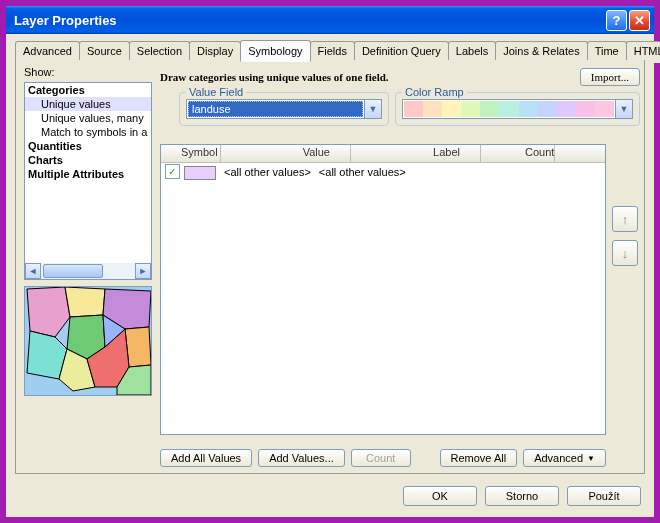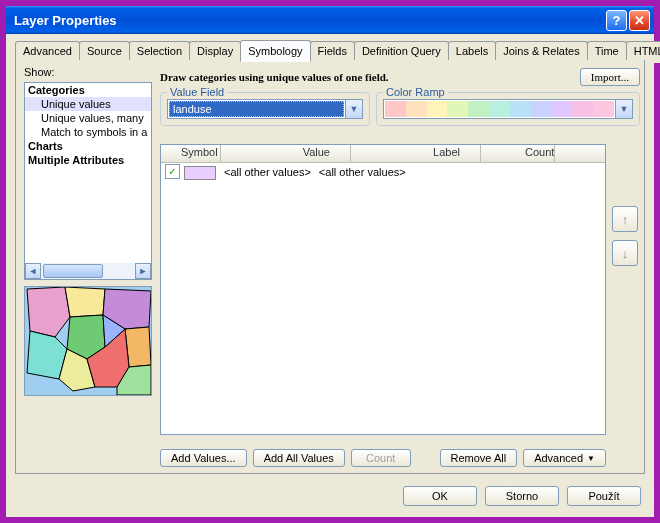--- a/index.html
+++ b/index.html
@@ -38,21 +38,21 @@
   .preview{position:absolute;left:8px;top:226px;width:128px;height:110px;border:1px solid #7f9db9;background:#9fcef0;overflow:hidden;box-sizing:border-box;}
   
   .rcol{position:absolute;left:144px;right:4px;top:6px;bottom:0;}
   .headerline{height:22px;display:flex;align-items:center;font-family:Liberation Serif, serif;}
   .headerline .hdrtxt{flex:1;font-weight:bold;}
   .btn{background:linear-gradient(#ffffff,#ece9d8);border:1px solid #7f9db9;border-radius:3px;padding:2px 10px;cursor:default;min-width:60px;text-align:center;box-sizing:border-box;}
   .btn.disabled{color:#a0a0a0;}
   
   .fs{border:1px solid #c0cddb;border-radius:4px;padding:6px;margin-top:4px;box-sizing:border-box;position:relative;}
   .fs .legend{position:absolute;top:-7px;left:6px;background:#ece9d8;padding:0 3px;color:#2a5aa0;}
-  .row2{display:flex;gap:6px;}
+  .row2{display:flex;gap:6px;margin-left:19px;}
   .row2 .fs{flex:1;}
   .fs.valuefield{flex:0 0 210px;}
   
   .xpselect{width:100%;height:20px;border:1px solid #7f9db9;background:#fff;display:flex;align-items:stretch;box-sizing:border-box;}
   .xpselect .selinner{flex:1;margin:1px;background:#316ac5;color:#fff;border:1px dotted #a0c0ff;display:flex;align-items:center;padding:0 3px;box-sizing:border-box;}
   .xpselect .selarrow{width:16px;background:linear-gradient(#e9f1fd,#c3d7f8);border-left:1px solid #7f9db9;display:flex;align-items:center;justify-content:center;color:#4a6a9c;font-size:9px;}
   
   .ramp{width:100%;height:20px;border:1px solid #7f9db9;display:flex;align-items:stretch;box-sizing:border-box;background:#fff;}
   .ramp .swatches{flex:1;display:flex;margin:1px;}
   .ramp .sw{flex:1;}
@@ -109,20 +109,21 @@
     </div>
 
     <div class="panel">
 
       <div class="showlabel">Show:</div>
       <div class="showtree">
         <div class="tree-row bold">Categories</div>
         <div class="tree-row indent sel">Unique values</div>
         <div class="tree-row indent">Unique values, many</div>
         <div class="tree-row indent">Match to symbols in a</div>
+        <div class="tree-row bold">Quantities</div>
         <div class="tree-row bold">Charts</div>
         <div class="tree-row bold">Multiple Attributes</div>
         <div class="hscroll">
           <div class="hsb-btn">◄</div>
           <div class="hsb-track">
             <div class="hsb-thumb"></div>
           </div>
           <div class="hsb-btn">►</div>
         </div>
       </div>
@@ -203,22 +204,22 @@
         <div class="updown">
           <div class="sqbtn">
               <span>↑</span>
             </div>
           <div class="sqbtn">
               <span>↓</span>
             </div>
         </div>
 
         <div class="rowbtns">
+          <div class="btn">Add All Values</div>
           <div class="btn">Add Values...</div>
-          <div class="btn">Add All Values</div>
           <div class="btn disabled">Count</div>
           <div class="spacer"></div>
           <div class="btn">Remove All</div>
           <div class="btn adv">
             <span>Advanced</span>
             <span class="caret">▼</span>
           </div>
         </div>
       </div>
     </div>

